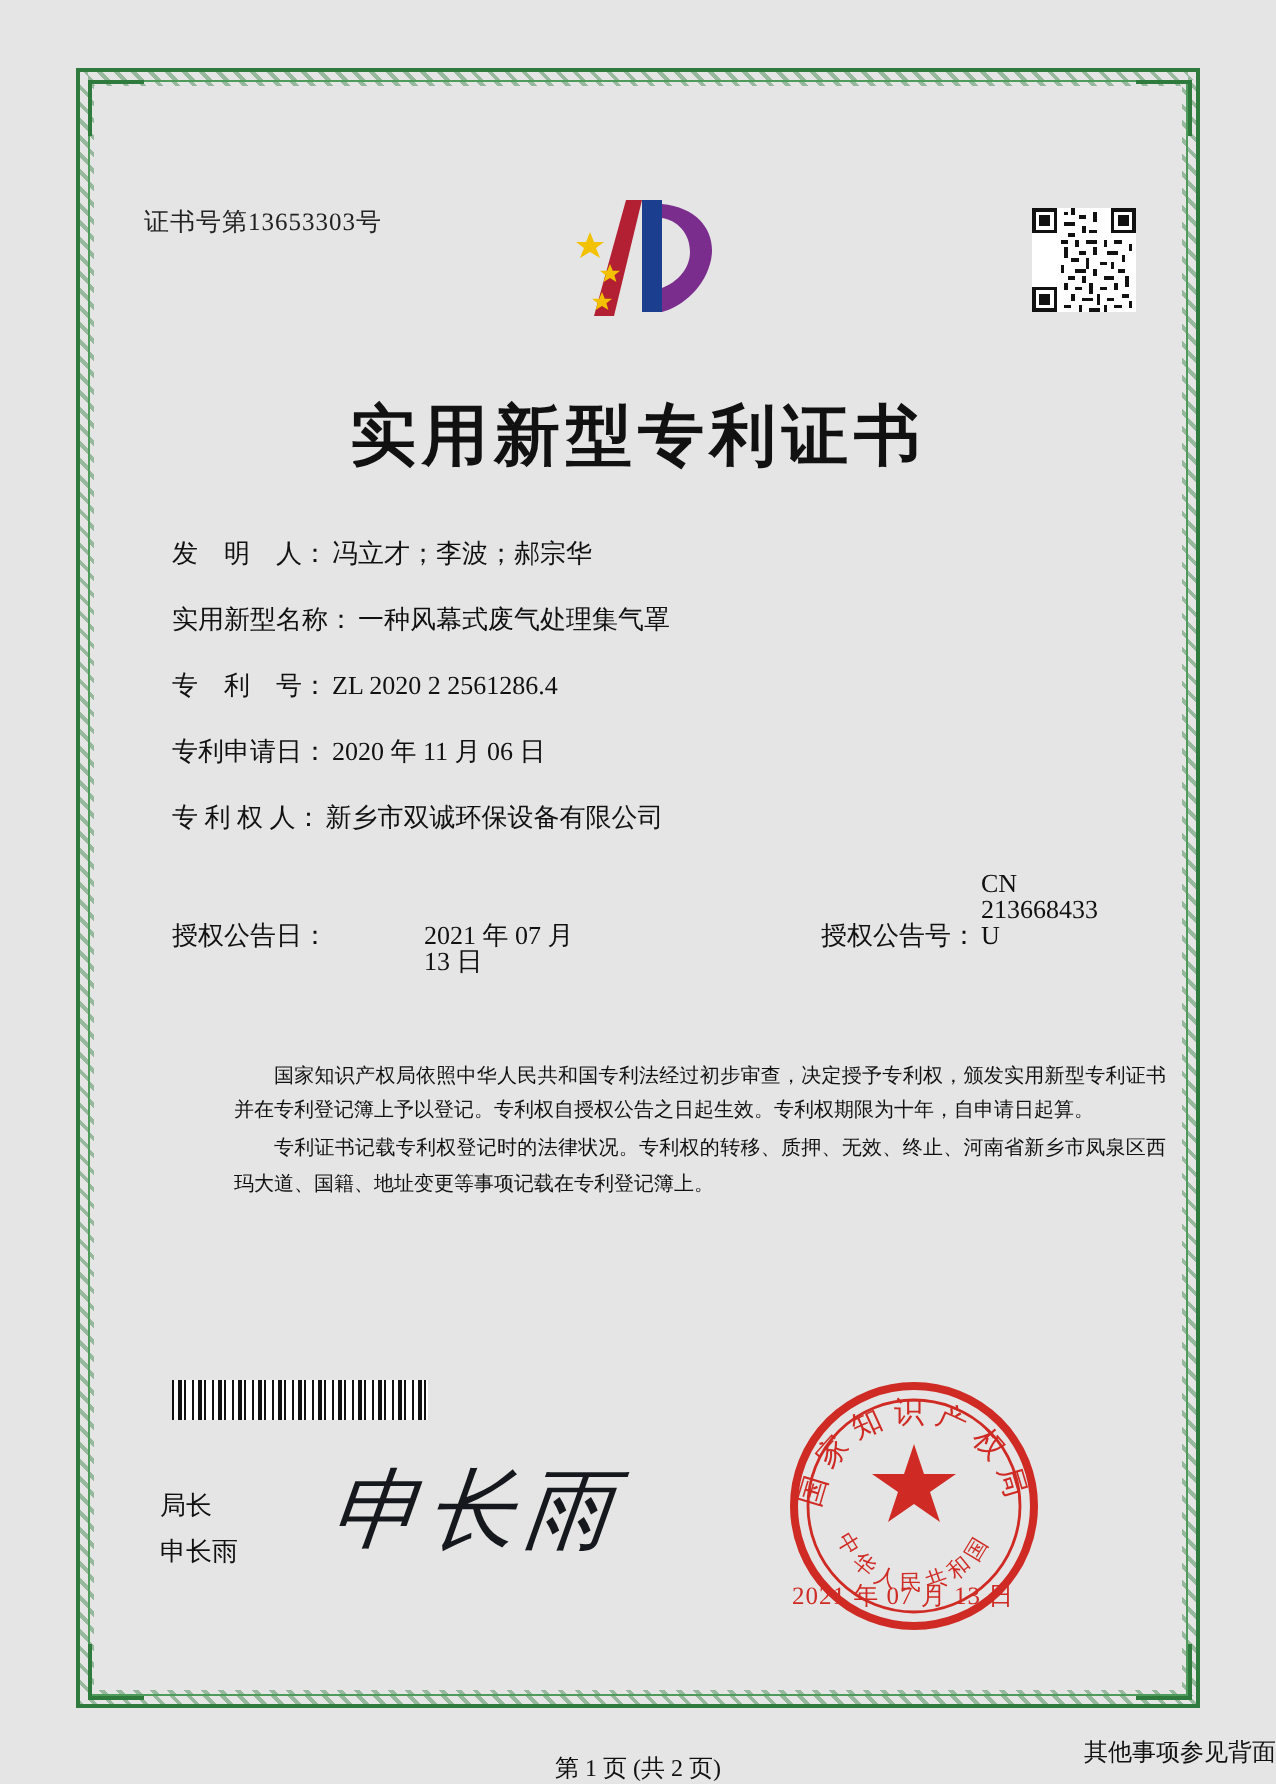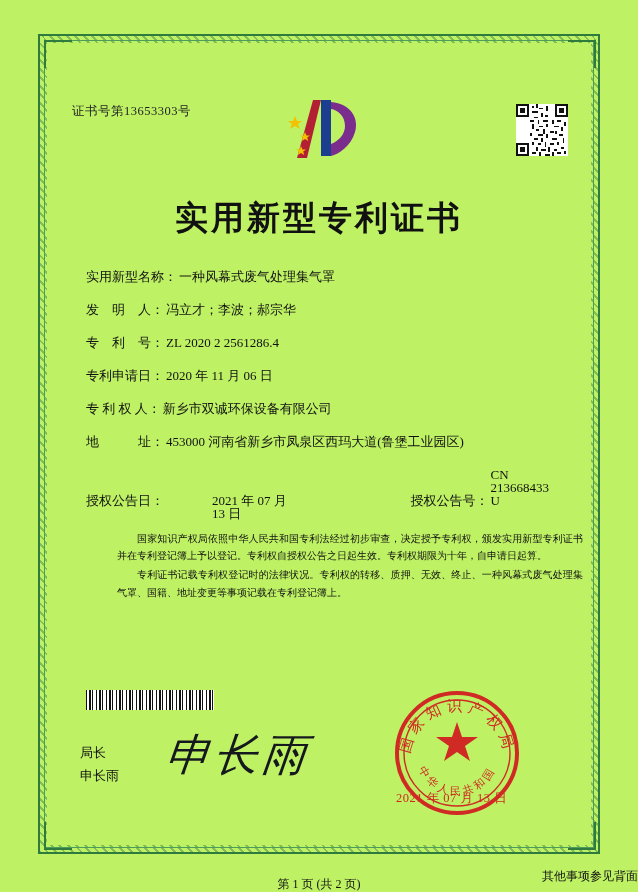--- a/index.html
+++ b/index.html
@@ -12,21 +12,21 @@
     height: 892px;
     font-family: "Liberation Serif", "DejaVu Serif", serif;
     color: #1b1b1b;
     position: relative;
     overflow: hidden;
   }
 
   .page {
     position: absolute;
     inset: 0;
-    background: #bef264;
+    background: #e5e5e5;
   }
 
   
   .border-outer {
     position: absolute;
     left: 38px;
     top: 34px;
     width: 562px;
     height: 820px;
     border: 2px solid #2f7a3d;
@@ -330,56 +330,52 @@
       <rect x="20" y="27" width="1" height="2"></rect>
         <rect x="23" y="27" width="2" height="1"></rect>
       <rect x="27" y="26" width="1" height="2"></rect>
     </g>
   </svg>
 
   <div class="title">实用新型专利证书</div>
 
   <div class="fields">
     <div class="field">
+      <span class="label">发　明　人：</span>
+      <span class="value">冯立才；李波；郝宗华</span>
+    </div>
+    <div class="field">
       <span class="label">实用新型名称：</span>
       <span class="value">一种风幕式废气处理集气罩</span>
-    </div>
-    <div class="field">
-      <span class="label">发　明　人：</span>
-      <span class="value">冯立才；李波；郝宗华</span>
     </div>
     <div class="field">
       <span class="label">专　利　号：</span>
       <span class="value">ZL 2020 2 2561286.4</span>
     </div>
     <div class="field">
       <span class="label">专利申请日：</span>
       <span class="value">2020 年 11 月 06 日</span>
     </div>
     <div class="field">
       <span class="label">专 利 权 人：</span>
       <span class="value">新乡市双诚环保设备有限公司</span>
-    </div>
-    <div class="field">
-      <span class="label">地　　　址：</span>
-      <span class="value">453000 河南省新乡市凤泉区西玛大道(鲁堡工业园区)</span>
     </div>
     <div class="field split">
       <span class="label">授权公告日：</span>
       <span class="value">2021 年 07 月 13 日</span>
       <span class="right-group">
         <span class="label">授权公告号：</span>
         <span class="value">CN 213668433 U</span>
       </span>
     </div>
   </div>
 
   <div class="paras">
     <p>国家知识产权局依照中华人民共和国专利法经过初步审查，决定授予专利权，颁发实用新型专利证书并在专利登记簿上予以登记。专利权自授权公告之日起生效。专利权期限为十年，自申请日起算。</p>
-    <p>专利证书记载专利权登记时的法律状况。专利权的转移、质押、无效、终止、一种风幕式废气处理集气罩、国籍、地址变更等事项记载在专利登记簿上。</p>
+    <p>专利证书记载专利权登记时的法律状况。专利权的转移、质押、无效、终止、河南省新乡市凤泉区西玛大道、国籍、地址变更等事项记载在专利登记簿上。</p>
   </div>
 
   <div class="barcode"></div>
 
   <div class="sig-label">
     <div>局长</div>
     <div>申长雨</div>
   </div>
   <div class="sig-hand">申长雨</div>
 

